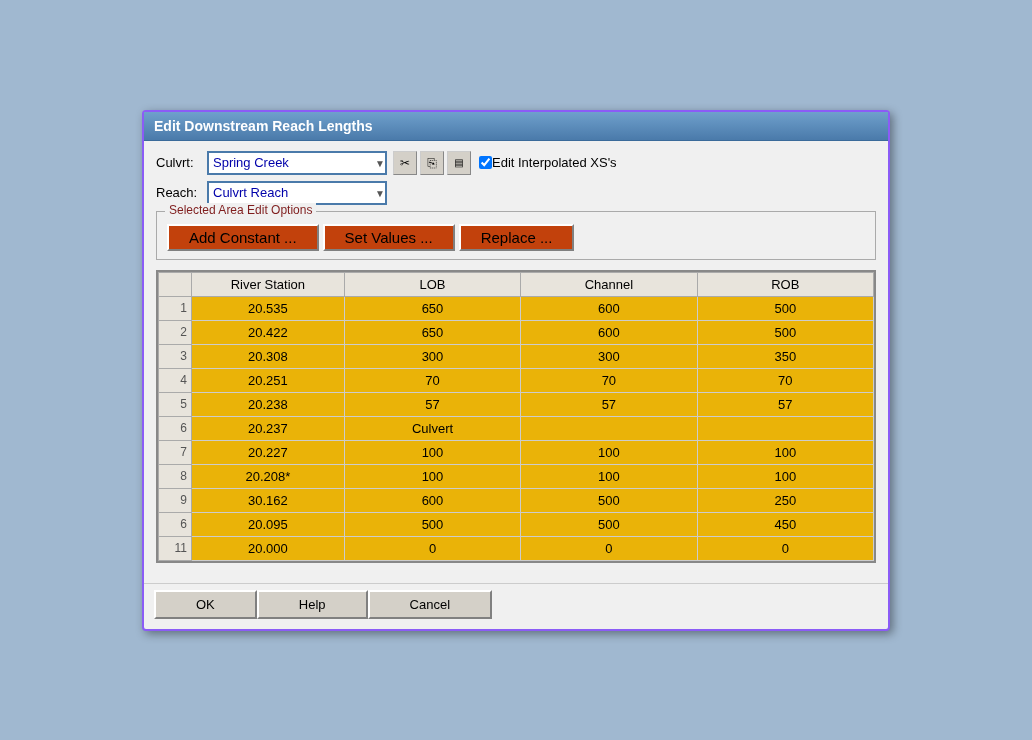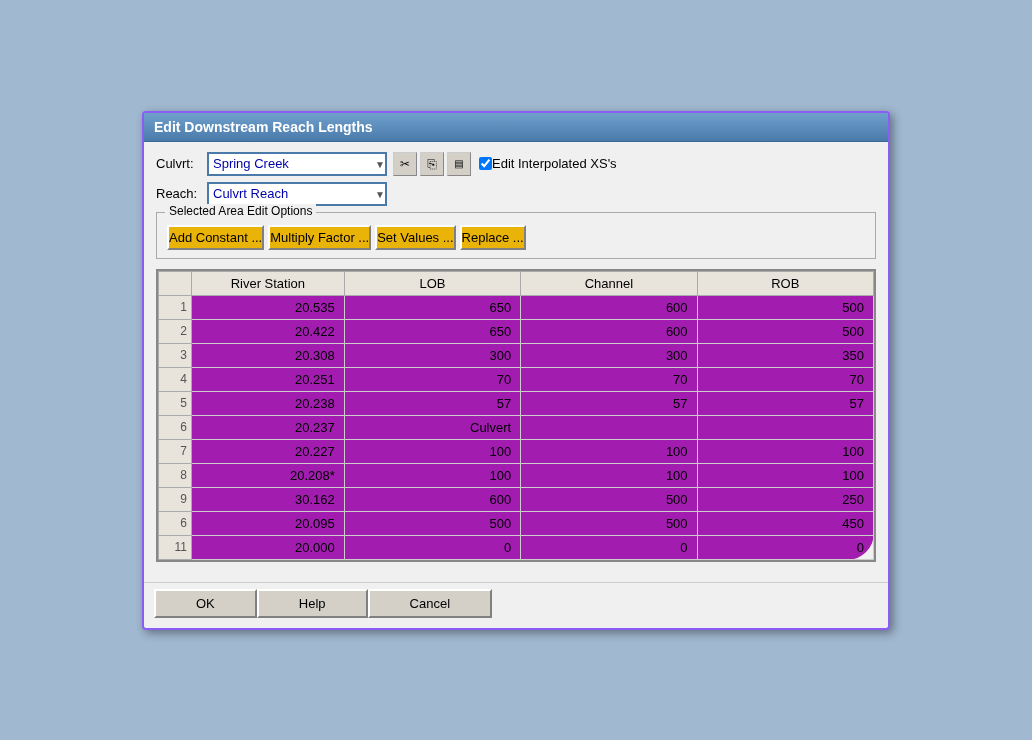--- a/index.html
+++ b/index.html
@@ -123,69 +123,68 @@
       position: relative;
     }
 
     .group-box-legend {
       position: absolute;
       top: -9px;
       left: 8px;
       background: #f0f0f0;
       padding: 0 4px;
       font-size: 12px;
-      color: #000000;
+      color: #7f1d1d;
     }
 
     .edit-buttons {
       display: flex;
       gap: 4px;
       padding-top: 4px;
     }
 
     .edit-btn {
-      background: #eab308;
+      background: #c2410c;
       border: 2px solid;
       border-top-color: #ffffff;
       border-left-color: #ffffff;
       border-right-color: #808080;
       border-bottom-color: #808080;
-      padding: 3px 0;
-      font-size: 13px;
+      padding: 3px 20px;
+      font-size: 15px;
       cursor: pointer;
       color: #000;
     }
 
     .data-table-wrapper {
       border: 2px solid #888;
       margin-bottom: 10px;
       overflow-y: auto;
       max-height: 380px;
     }
 
     .data-table {
       width: 100%;
       border-collapse: collapse;
-      background: #a21caf;
-      font-size: 13px;
-      border-radius: 27px;
+      background: #eab308;
+      font-size: 13px;
     }
 
     .data-table th {
       background: #e8e4dc;
       border: 1px solid #aaa;
       padding: 4px 8px;
       text-align: center;
       font-weight: normal;
     }
 
     .data-table td {
       border: 1px solid #ccc;
       padding: 3px 9px;
-      text-align: right;
+      text-align: center;
       height: 24px;
     }
 
     .data-table td.row-num {
       text-align: right;
       background: #e8e4dc;
       border: 1px solid #aaa;
       width: 28px;
       color: #555;
       font-size: 12px;
@@ -261,21 +260,20 @@
           <option>Culvrt Reach</option>
         </select>
         <span class="select-arrow">▼</span>
       </div>
     </div>
 
     <div class="group-box">
       <span class="group-box-legend">Selected Area Edit Options</span>
       <div class="edit-buttons">
         <button class="edit-btn">Add Constant ...</button>
-        <button class="edit-btn">Multiply Factor ...</button>
         <button class="edit-btn">Set Values ...</button>
         <button class="edit-btn">Replace ...</button>
       </div>
     </div>
 
     <div class="data-table-wrapper">
       <table class="data-table">
         <thead>
           <tr>
             <th style="width:28px;"></th>

